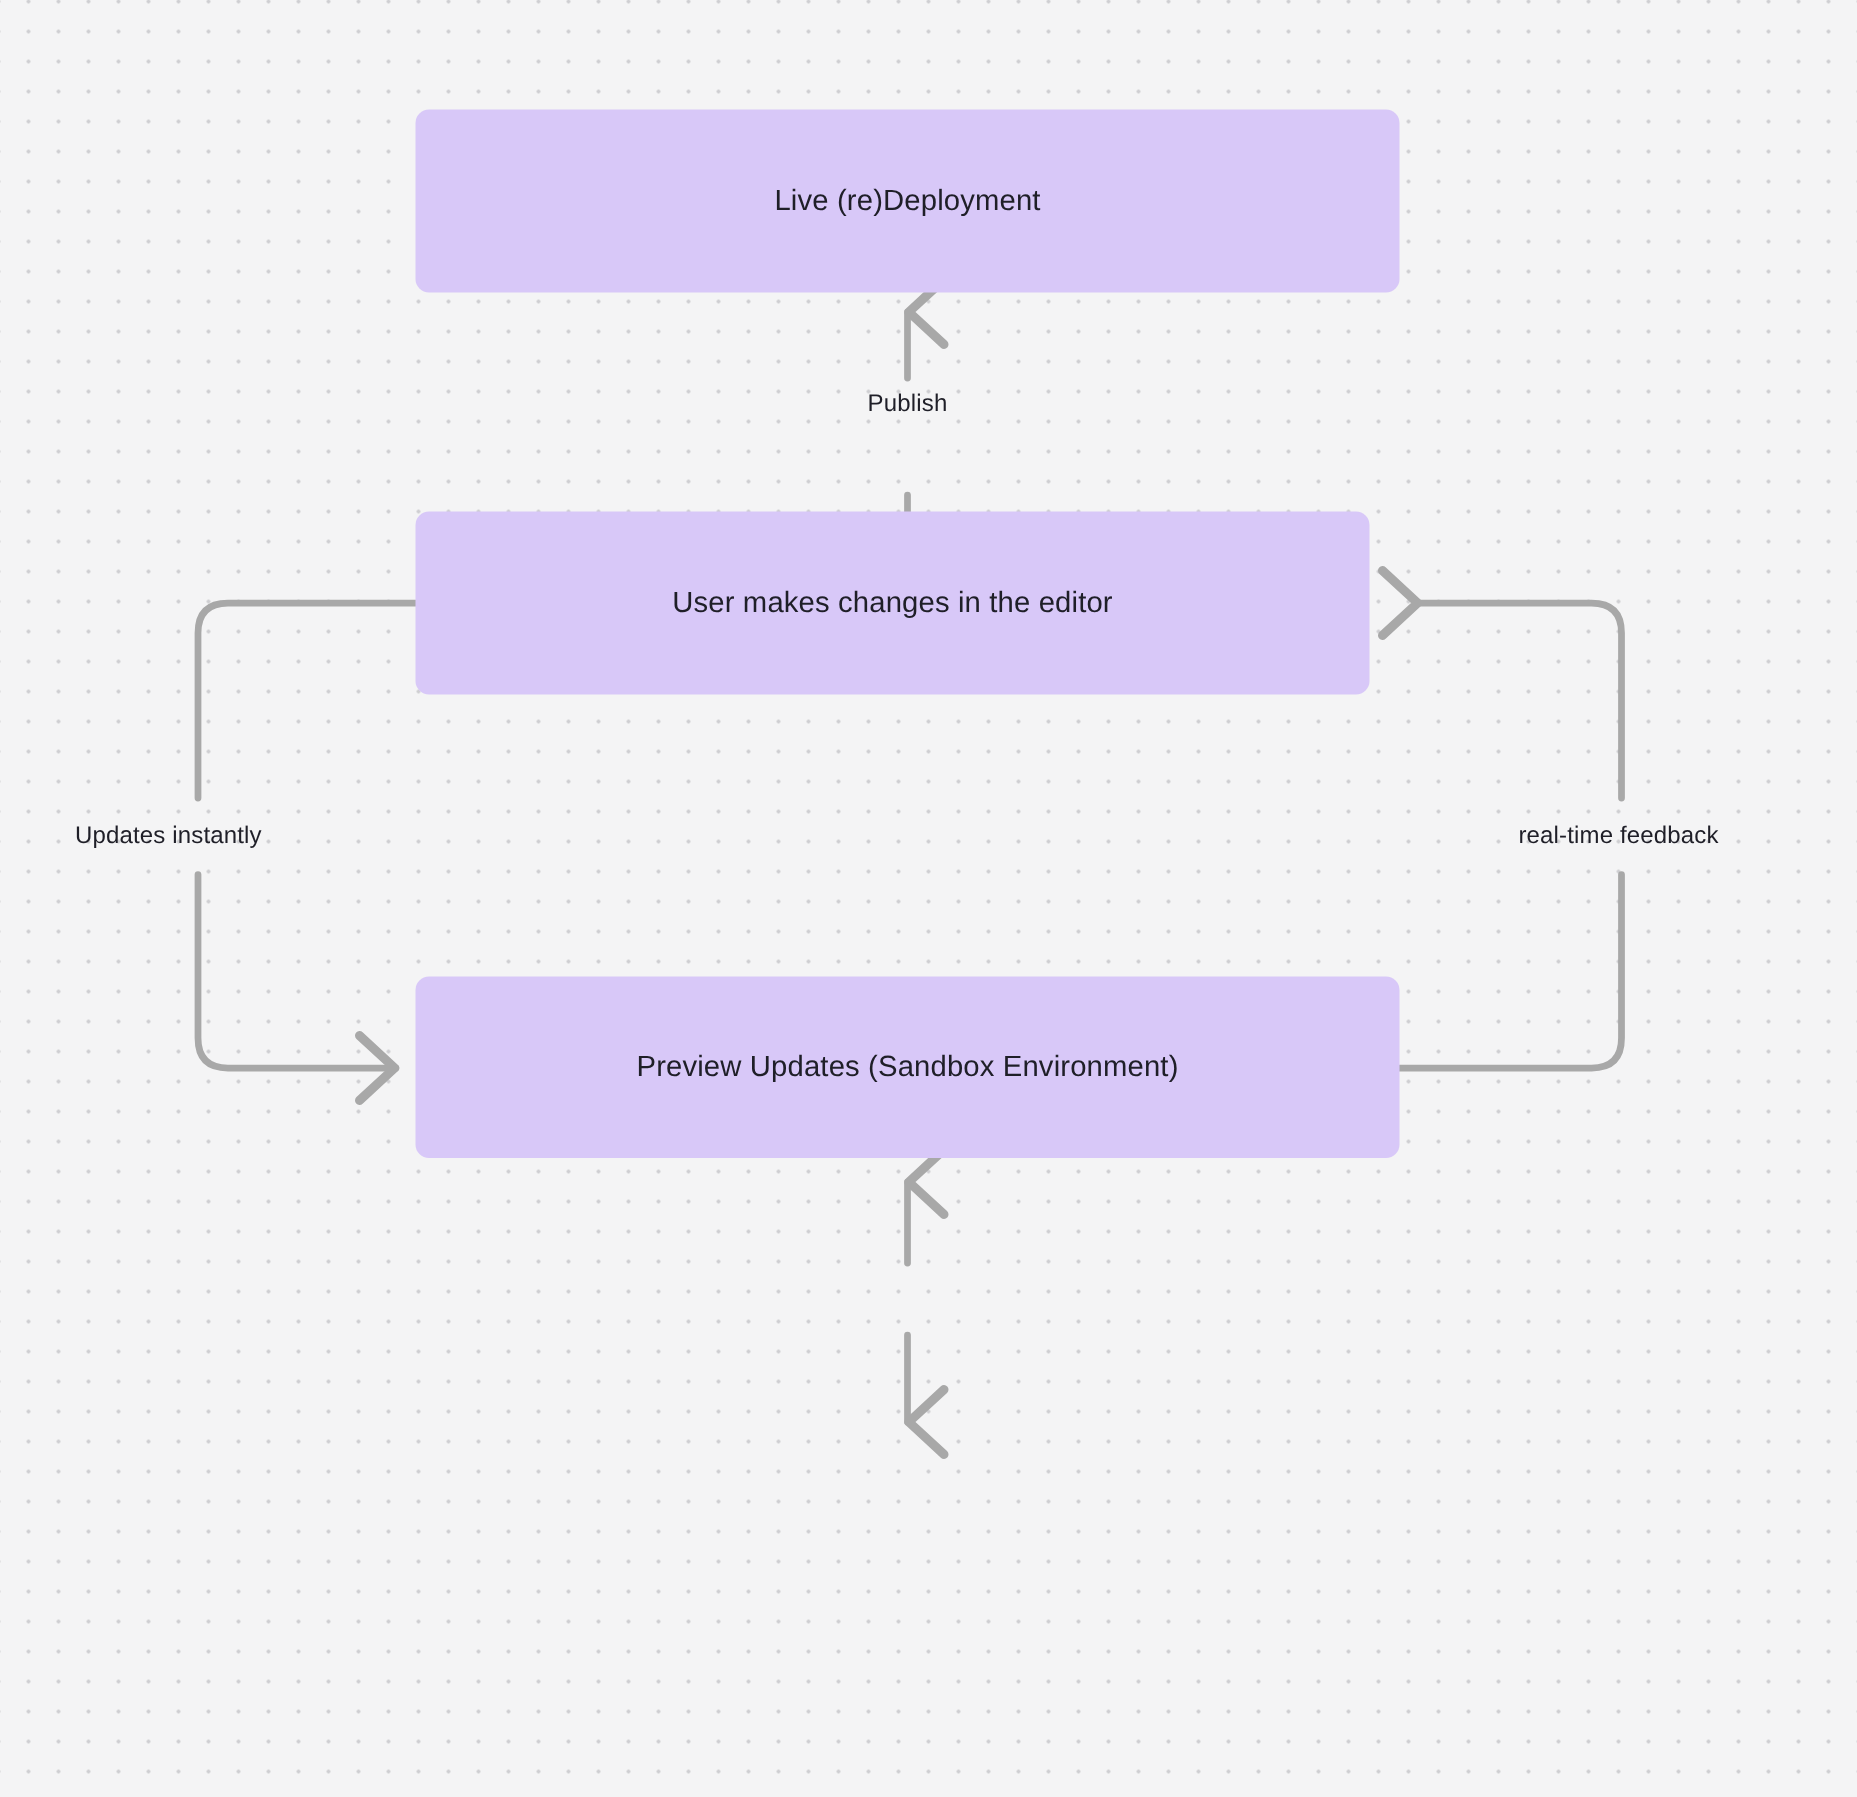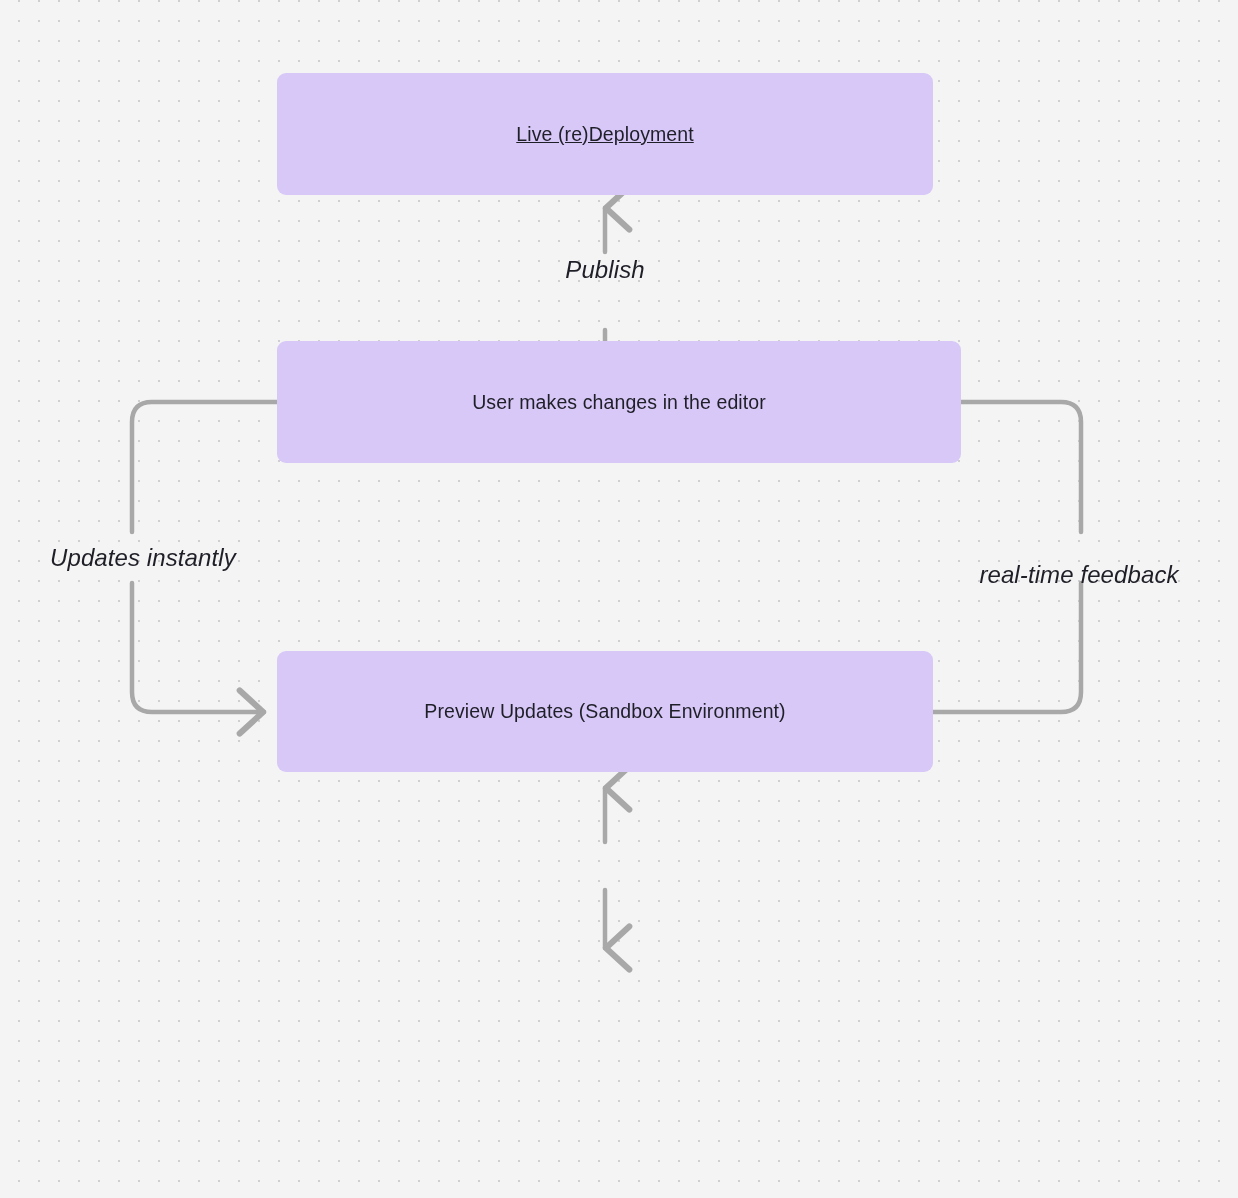--- a/index.html
+++ b/index.html
@@ -41,25 +41,24 @@
     border-radius: 9px;
     color: #1f1f28;
     font-size: 19.5px;
     letter-spacing: 0.1px;
     text-align: center;
     line-height: 1.25;
   }
   .edge-label {
     position: absolute;
     color: #1f1f28;
-    font-size: 24px;
+    font-size: 16px;
     letter-spacing: 0.1px;
     white-space: nowrap;
     line-height: 1;
-    font-style: italic;
   }
   .lbl-center {
     transform: translate(-50%, -50%);
     text-align: center;
   }
   .lbl-left {
     transform: translate(0, -50%);
     text-align: left;
   }
 </style>
@@ -98,33 +97,33 @@
       <path d="M 933 712 L 1061 712 Q 1081 712 1081 692 L 1081 583" fill="none" stroke="#a8a8a8" stroke-width="4.5" stroke-linecap="round" stroke-linejoin="round"></path>
       <path d="M 1081 532 L 1081 422 Q 1081 402 1061 402 L 946 402" fill="none" stroke="#a8a8a8" stroke-width="4.5" stroke-linecap="round" stroke-linejoin="round" marker-end="url(#arrow-left)"></path>
     </g>
 
     <g>
       <path d="M 605 842 L 605 788" fill="none" stroke="#a8a8a8" stroke-width="4.5" stroke-linecap="round" marker-end="url(#arrow-up)"></path>
       <path d="M 605 890 L 605 948" fill="none" stroke="#a8a8a8" stroke-width="4.5" stroke-linecap="round" marker-end="url(#arrow-down)"></path>
     </g>
   </svg>
 
-  <div class="node" style="left:277px; top:73px; width:656px; height:122px;text-decoration:underline;">
+  <div class="node" style="left:277px; top:73px; width:656px; height:122px;">
     <span>Live (re)Deployment</span>
   </div>
 
-  <div class="node" style="left:277px; top:341px; width:684px; height:122px;">
+  <div class="node" style="left:277px; top:341px; width:636px; height:122px;">
     <span>User makes changes in the editor</span>
   </div>
 
   <div class="node" style="left:277px; top:651px; width:656px; height:121px;">
     <span>Preview Updates (Sandbox Environment)</span>
   </div>
 
 
   <div class="edge-label lbl-center" style="left:605px; top:270px;">Publish</div>
 
   <div class="edge-label lbl-left" style="left:50px; top:558px;">Updates instantly</div>
 
-  <div class="edge-label lbl-center" style="left:1079px; top:558px;margin-top:17px;">real-time feedback</div>
+  <div class="edge-label lbl-center" style="left:1079px; top:558px;">real-time feedback</div>
 
 
 </div>
 
 </body></html>

